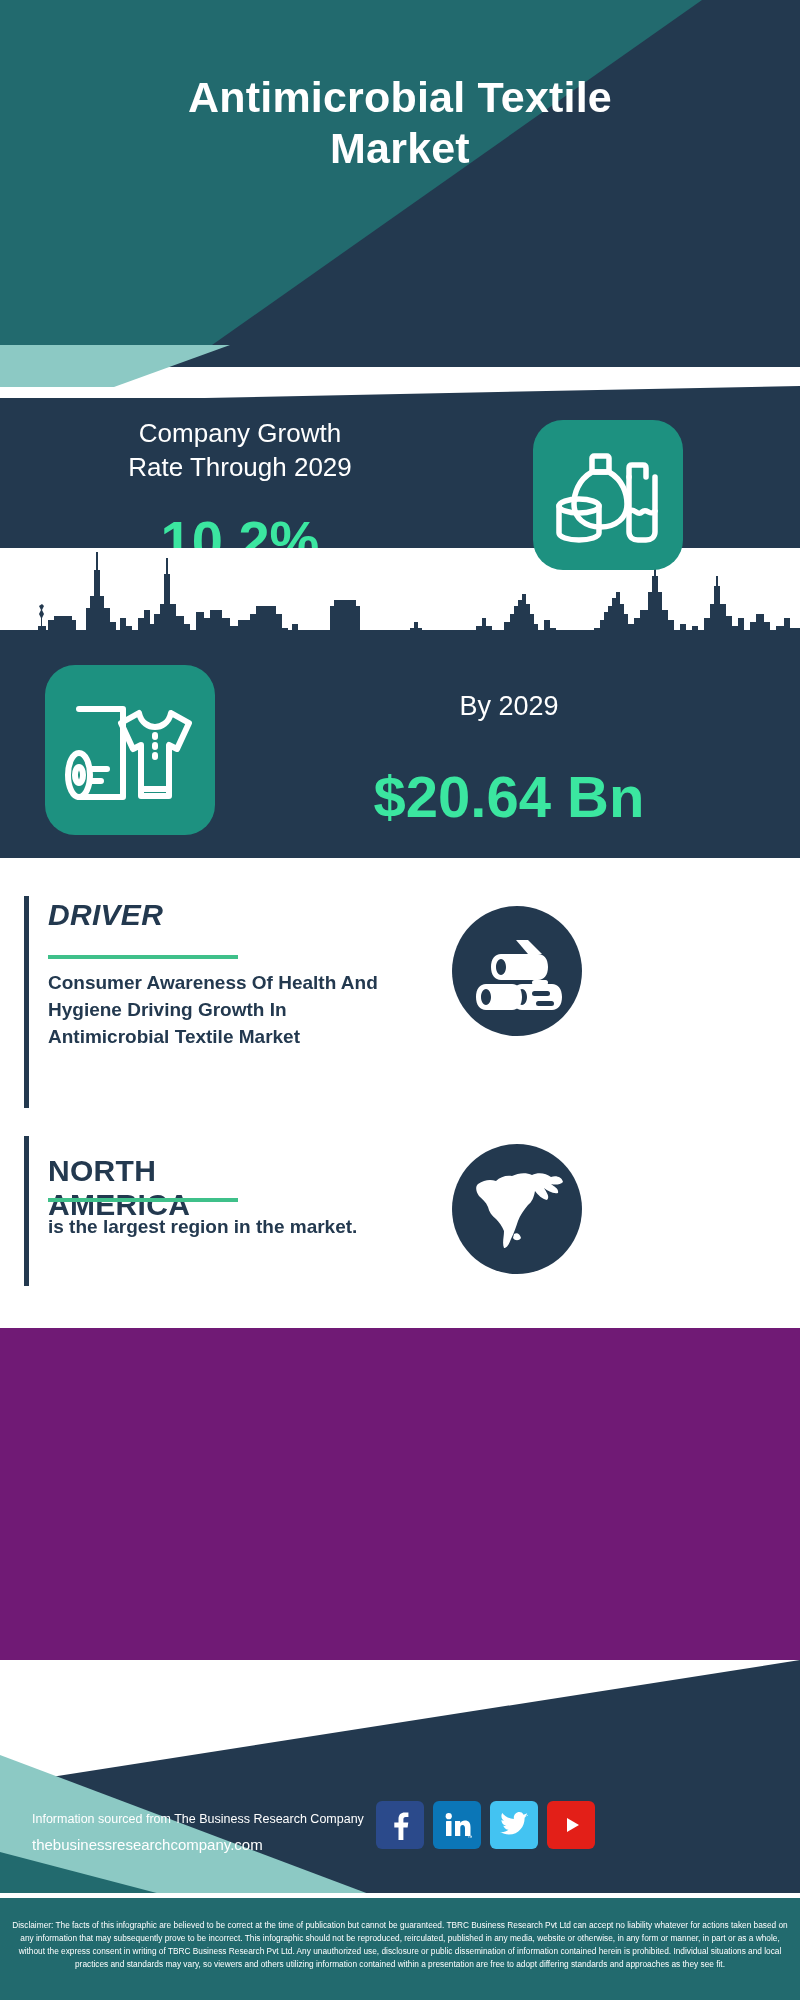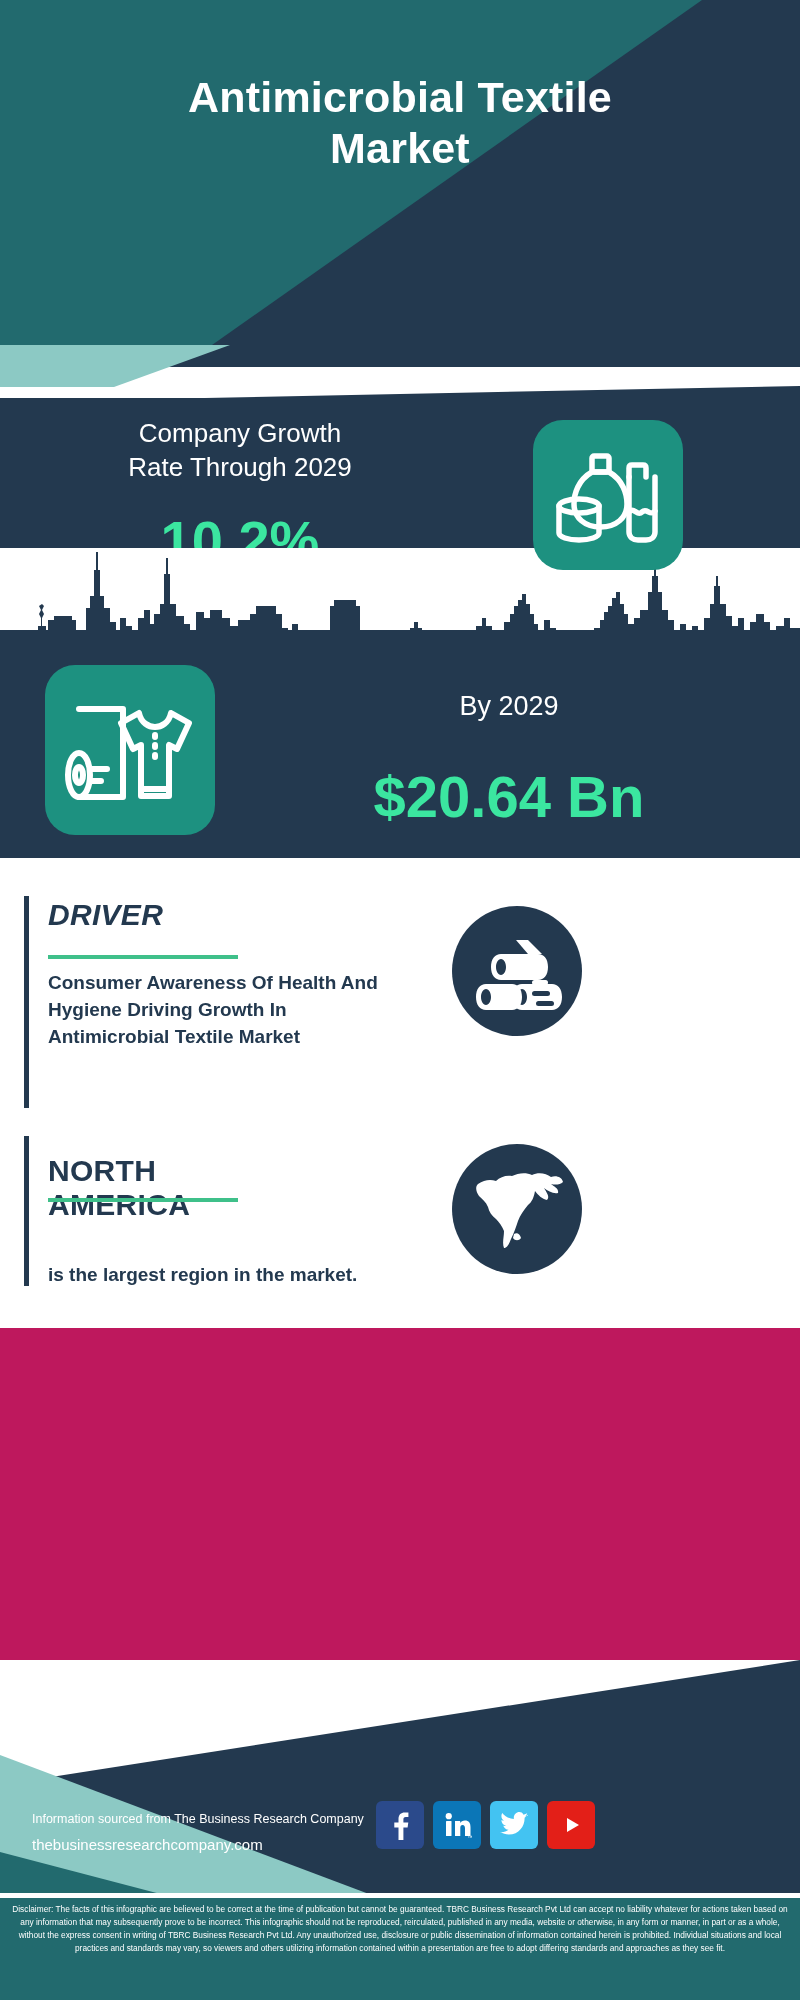--- a/index.html
+++ b/index.html
@@ -1,17 +1,17 @@
 <!DOCTYPE html>
 <html><head>
 <meta charset="utf-8">
 <style>
   html,body{margin:0;padding:0;background:#fff;}
   body{width:800px;height:2000px;font-family:"Liberation Sans",sans-serif;overflow:hidden;}
-  .page{position:relative;width:800px;height:2000px;background:#be185d;overflow:hidden;}
+  .page{position:relative;width:800px;height:2000px;background:#701a75;overflow:hidden;}
 
   
   .header{position:absolute;left:0;top:0;width:800px;height:345px;background:#23394f;overflow:hidden;}
   .header-teal{position:absolute;left:0;top:0;width:800px;height:345px;
      background:#226a6e;
      clip-path:polygon(0 0, 702px 0, 212px 345px, 0 345px);}
   .header-title{position:absolute;left:0;top:72px;width:800px;text-align:center;
      color:#ffffff;font-size:43px;font-weight:bold;line-height:1.18;letter-spacing:.2px;z-index:5;}
 
   
@@ -64,21 +64,21 @@
 
   .foot-line1{position:absolute;left:32px;top:1812px;color:#ffffff;font-size:12.5px;z-index:9;}
   .foot-line2{position:absolute;left:32px;top:1836px;color:#ffffff;font-size:15px;z-index:9;}
 
   .socials{position:absolute;left:376px;top:1801px;display:flex;gap:9px;z-index:9;}
   .social{width:48px;height:48px;border-radius:6px;display:flex;align-items:center;justify-content:center;}
   .s-fb{background:#2b4a8b;} .s-li{background:#0b76b7;} .s-tw{background:#43c3f2;} .s-yt{background:#e31f18;}
 
   
   .disclaimer{position:absolute;left:0;top:1898px;width:800px;height:102px;background:#226a6e;
-     color:#ffffff;font-size:8.3px;line-height:1.56;text-align:center;padding:5px 10px 0 10px;
+     color:#ffffff;font-size:8.3px;line-height:1.56;text-align:center;padding:21px 10px 0 10px;
      box-sizing:border-box;}
   .disc-sep{position:absolute;left:0;top:1893px;width:800px;height:5px;background:#ffffff;}
 </style>
 </head>
 <body>
 
 <div class="page">
 
   <div class="header">
     <div class="header-teal"></div>
@@ -211,21 +211,21 @@
             <rect x="80" y="74" width="16" height="5" rx="2.5"></rect>
           </g>
         </svg>
       </div>
     </div>
 
     <div class="card">
       <div class="card-rule" style="top:278px;height:150px;"></div>
       <div class="card-head" style="left:48px;top:296px;">NORTH AMERICA</div>
       <div class="card-underline" style="left:48px;top:340px;"></div>
-      <div class="card-body" style="left:48px;top:356px;font-weight:bold;margin-top:48px;">is the largest region in the market.</div>
+      <div class="card-body" style="left:48px;top:356px;font-weight:bold;">is the largest region in the market.</div>
       <div class="circle-icon" style="left:452px;top:286px;">
         <svg width="130" height="130" viewBox="0 0 130 130">
           <path fill="#ffffff" d="M26 40 C32 36, 38 35, 44 37 C48 33, 54 31, 60 32
             C66 29, 74 28, 80 31 C86 28, 94 29, 99 33 C104 31, 110 33, 111 38
             C108 41, 103 41, 99 40 C103 43, 107 45, 106 49 C101 50, 96 47, 92 44
             C95 49, 98 53, 95 56 C90 55, 86 51, 83 47 C82 53, 80 58, 76 61
             C72 66, 68 71, 66 77 C64 83, 62 89, 59 95 C57 100, 55 104, 52 104
             C50 99, 52 93, 52 87 C50 82, 47 78, 44 75 C40 72, 37 68, 36 63
             C34 58, 30 55, 27 52 C24 48, 23 43, 26 40 Z
             M48 55 C52 53, 57 54, 59 58 C57 62, 52 63, 48 61 Z

